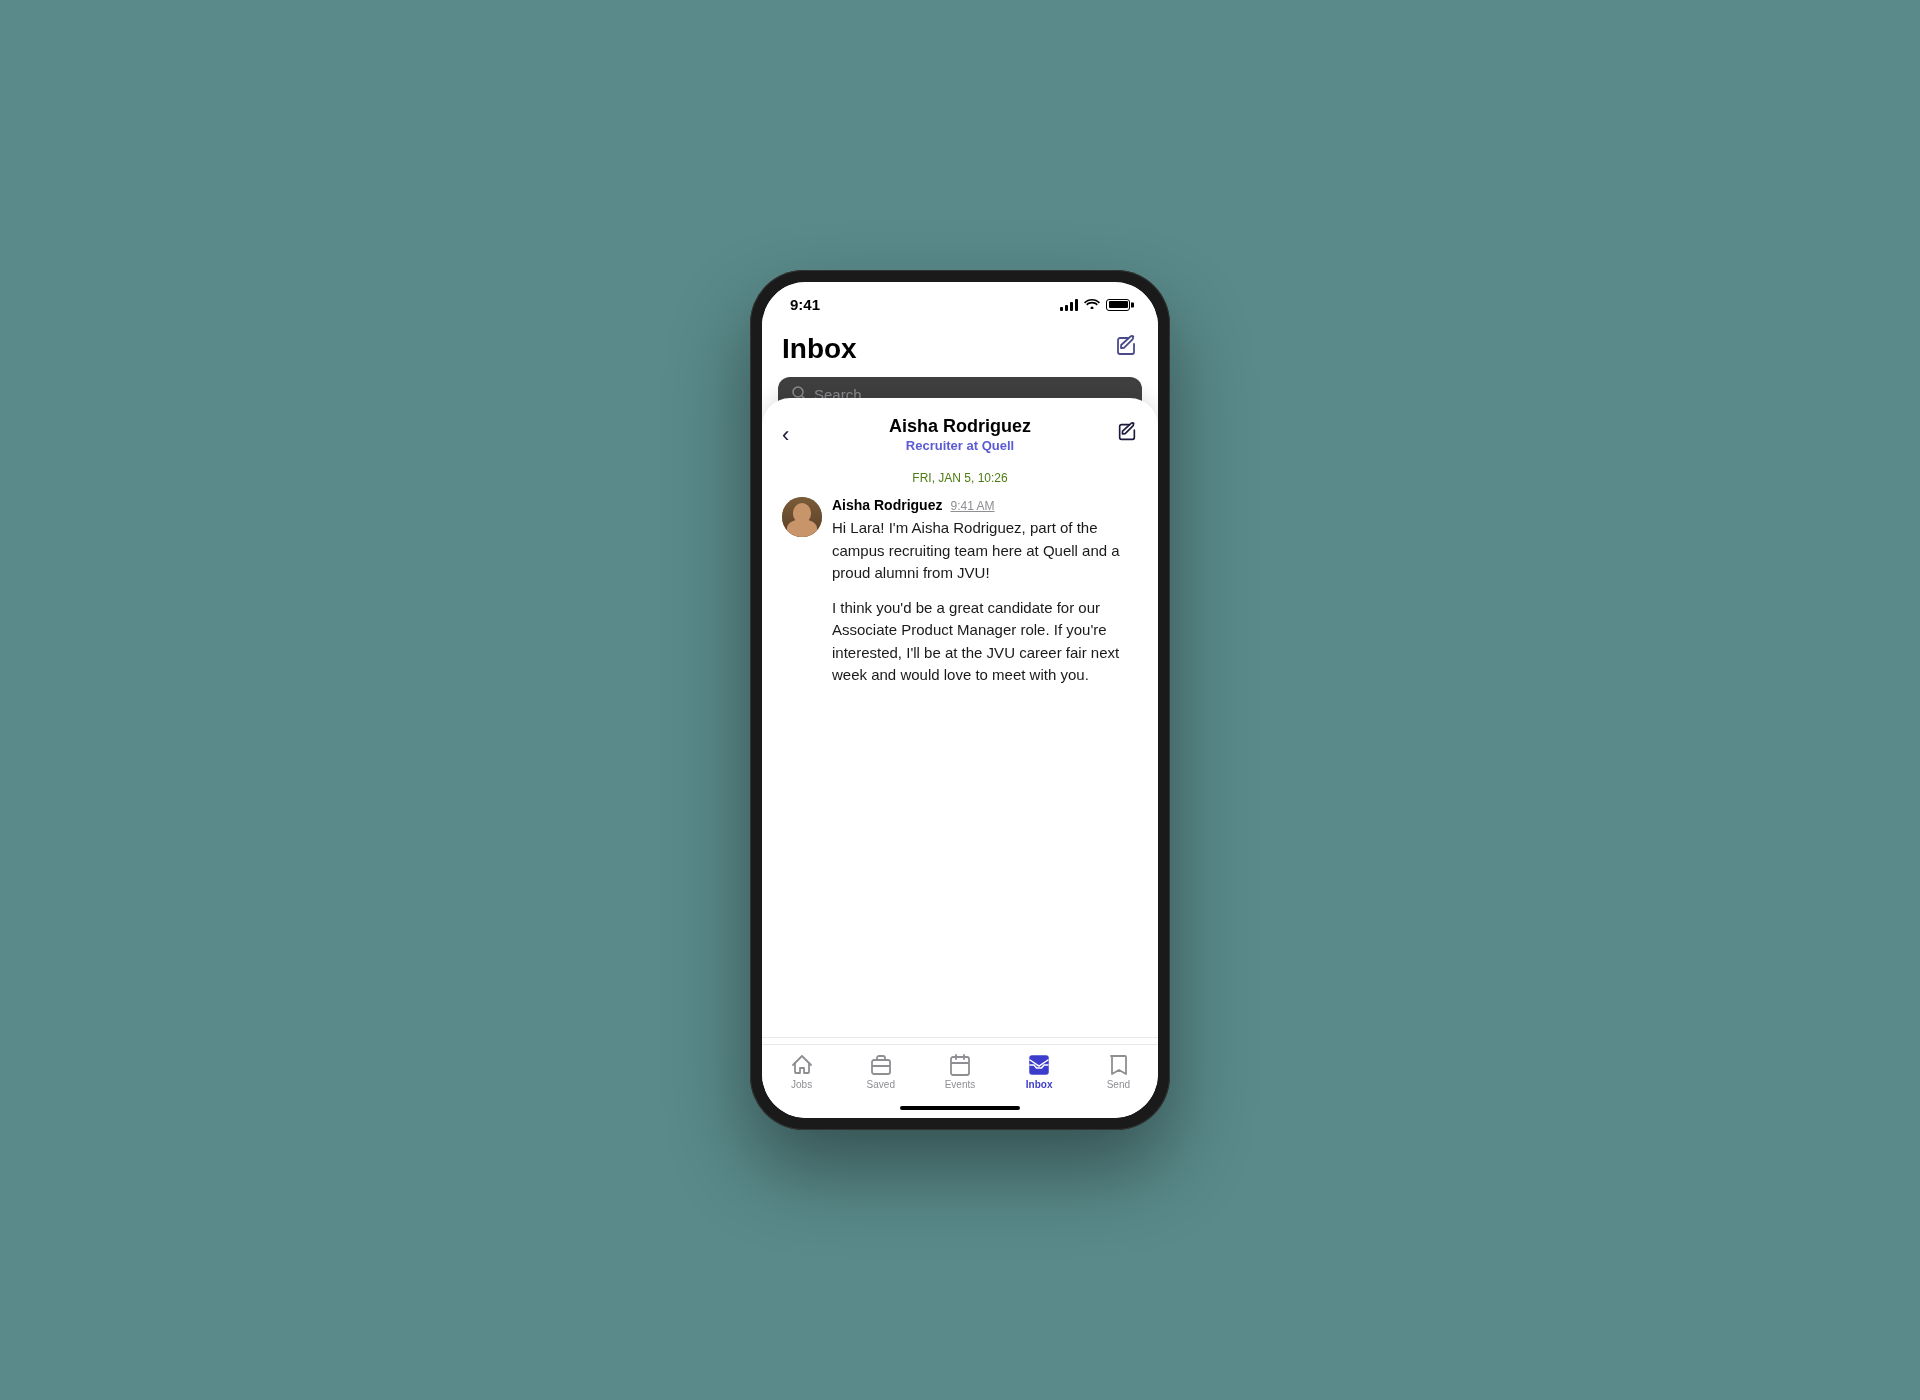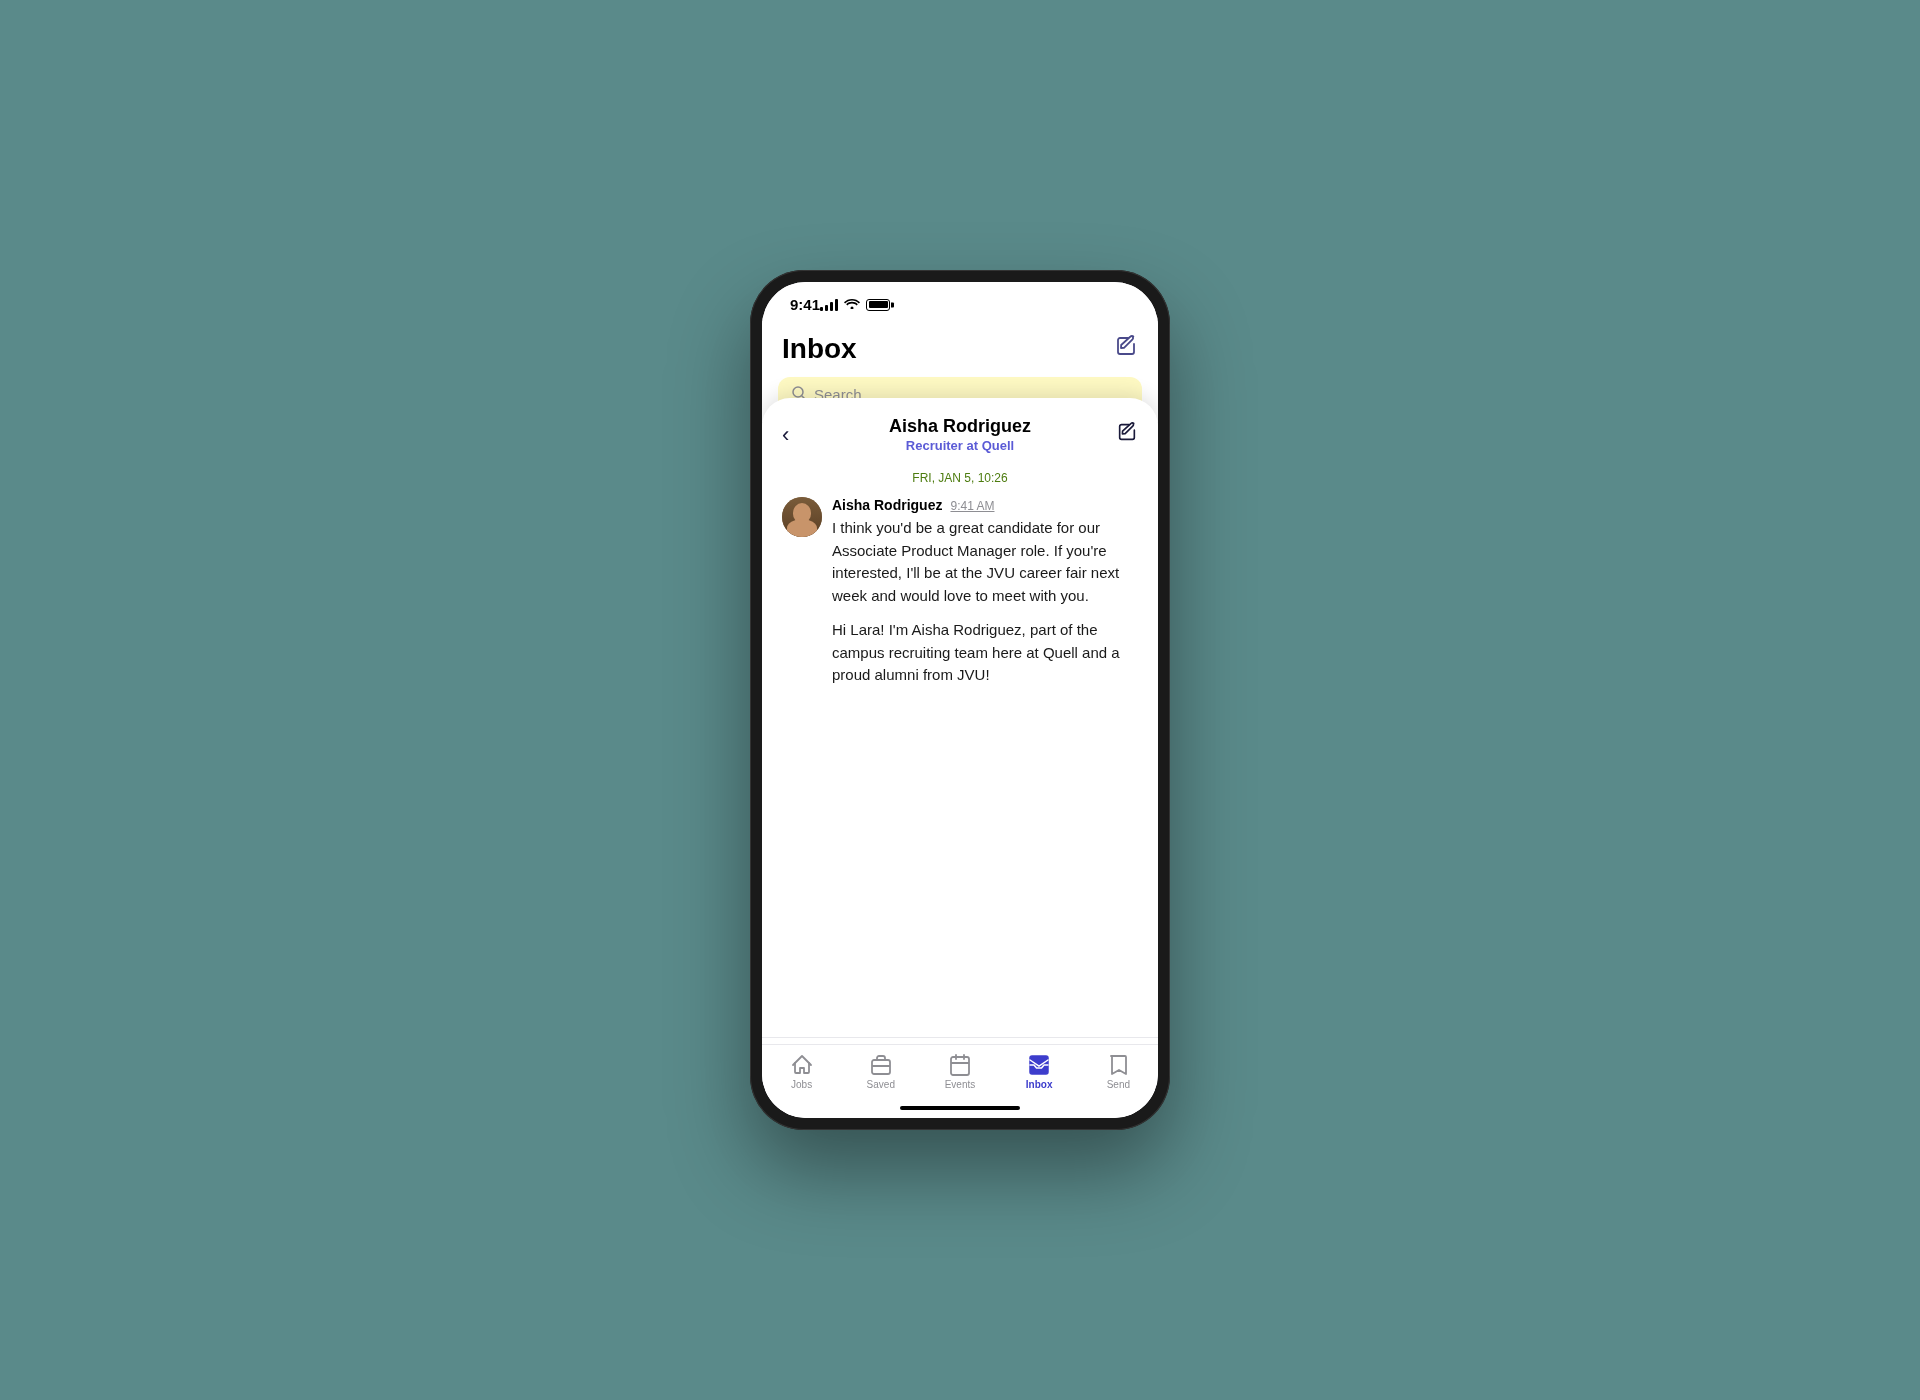--- a/index.html
+++ b/index.html
@@ -31,20 +31,21 @@
       border-radius: 44px;
       overflow: hidden;
       position: relative;
       display: flex;
       flex-direction: column;
     }
 
     
     .status-bar {
       display: flex;
+      justify-content: space-between;
       align-items: center;
       padding: 14px 28px 8px 28px;
       background: #ffffff;
       flex-shrink: 0;
     }
 
     .status-time {
       font-size: 15px;
       font-weight: 600;
       color: #000;
@@ -124,21 +125,21 @@
       color: #000;
     }
 
     .compose-icon {
       color: #4a4a8a;
       font-size: 22px;
     }
 
     .search-bar {
       margin: 4px 16px 10px 16px;
-      background: #fef9c3;
+      background: #404040;
       border-radius: 12px;
       padding: 9px 14px;
       display: flex;
       align-items: center;
       gap: 8px;
     }
 
     .search-icon-sm {
       color: #8e8e93;
       font-size: 14px;
@@ -517,22 +518,22 @@
         <div class="message-row">
           <div class="message-avatar">
             <div class="avatar-face"></div>
           </div>
           <div class="message-bubble-wrapper">
             <div class="message-sender-line">
               <span class="message-sender-name">Aisha Rodriguez</span>
               <span class="message-time">9:41 AM</span>
             </div>
             <div class="message-text">
+              <p>Hi Lara! I'm Aisha Rodriguez, part of the campus recruiting team here at Quell and a proud alumni from JVU!</p>
               <p>I think you'd be a great candidate for our Associate Product Manager role. If you're interested, I'll be at the JVU career fair next week and would love to meet with you.</p>
-              <p>Hi Lara! I'm Aisha Rodriguez, part of the campus recruiting team here at Quell and a proud alumni from JVU!</p>
             </div>
           </div>
         </div>
       </div>
 
       <div class="message-divider"></div>
 
       <div class="message-input-area">
         <div class="message-input-box">
           <input class="message-input" type="text" placeholder="Message Aisha" style="">

